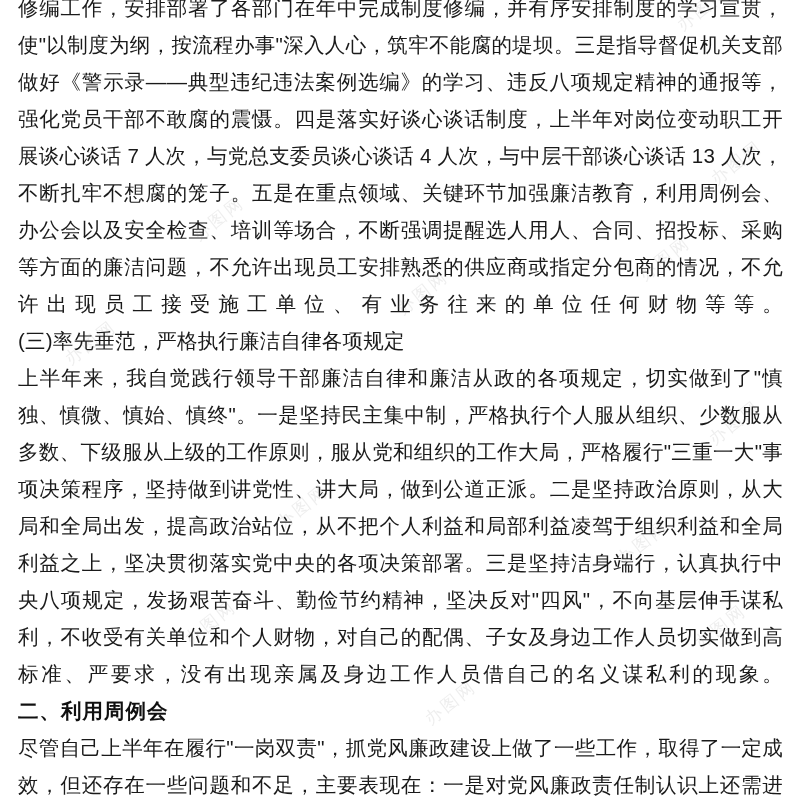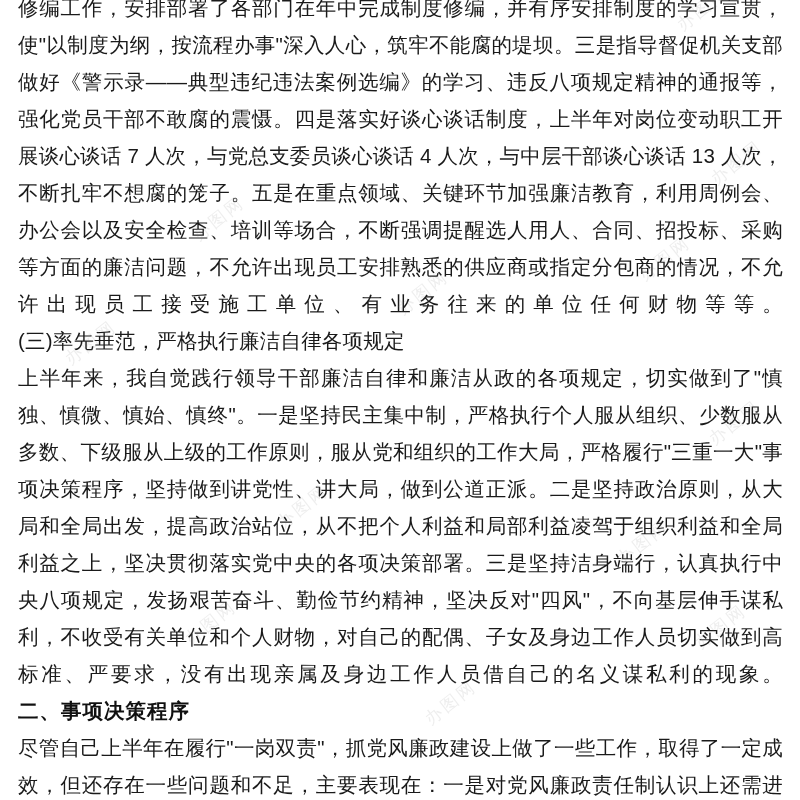--- a/index.html
+++ b/index.html
@@ -80,21 +80,21 @@
 <div id="page">
 
   <div id="doc-body">
 
     <p class="para jfull">修编工作，安排部署了各部门在年中完成制度修编，并有序安排制度的学习宣贯，使"以制度为纲，按流程办事"深入人心，筑牢不能腐的堤坝。三是指导督促机关支部做好《警示录——典型违纪违法案例选编》的学习、违反八项规定精神的通报等，强化党员干部不敢腐的震慑。四是落实好谈心谈话制度，上半年对岗位变动职工开展谈心谈话 7 人次，与党总支委员谈心谈话 4 人次，与中层干部谈心谈话 13 人次，不断扎牢不想腐的笼子。五是在重点领域、关键环节加强廉洁教育，利用周例会、办公会以及安全检查、培训等场合，不断强调提醒选人用人、合同、招投标、采购等方面的廉洁问题，不允许出现员工安排熟悉的供应商或指定分包商的情况，不允许出现员工接受施工单位、有业务往来的单位任何财物等等。</p>
 
     <p class="subheading">(三)率先垂范，严格执行廉洁自律各项规定</p>
 
     <p class="para jfull">上半年来，我自觉践行领导干部廉洁自律和廉洁从政的各项规定，切实做到了"慎独、慎微、慎始、慎终"。一是坚持民主集中制，严格执行个人服从组织、少数服从多数、下级服从上级的工作原则，服从党和组织的工作大局，严格履行"三重一大"事项决策程序，坚持做到讲党性、讲大局，做到公道正派。二是坚持政治原则，从大局和全局出发，提高政治站位，从不把个人利益和局部利益凌驾于组织利益和全局利益之上，坚决贯彻落实党中央的各项决策部署。三是坚持洁身端行，认真执行中央八项规定，发扬艰苦奋斗、勤俭节约精神，坚决反对"四风"，不向基层伸手谋私利，不收受有关单位和个人财物，对自己的配偶、子女及身边工作人员切实做到高标准、严要求，没有出现亲属及身边工作人员借自己的名义谋私利的现象。</p>
 
-    <p class="heading">二、事项决策程序</p>
+    <p class="heading">二、利用周例会</p>
 
     <p class="para jfull">尽管自己上半年在履行"一岗双责"，抓党风廉政建设上做了一些工作，取得了一定成效，但还存在一些问题和不足，主要表现在：一是对党风廉政责任制认识上还需进一步深化。二是抓党建和党风廉政工作的落实上还存在差距，监督检查还不够到位，在部署党建和党风廉政工作的针对性和有效性上还有差距。</p>
 
   </div>
 
   <div class="watermark wm-1">办图网</div>
   <div class="watermark wm-2">办图网</div>
   <div class="watermark wm-3">办图网</div>
   <div class="watermark wm-4">办图网</div>
   <div class="watermark wm-5">办图网</div>

